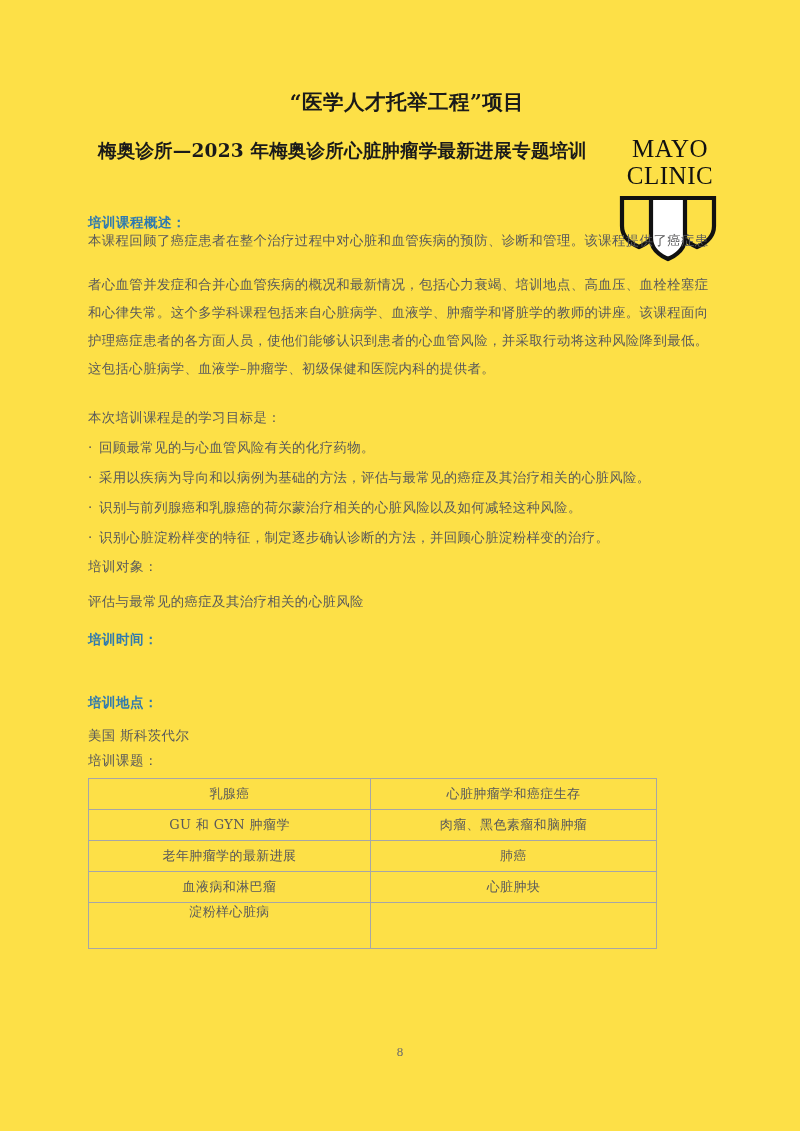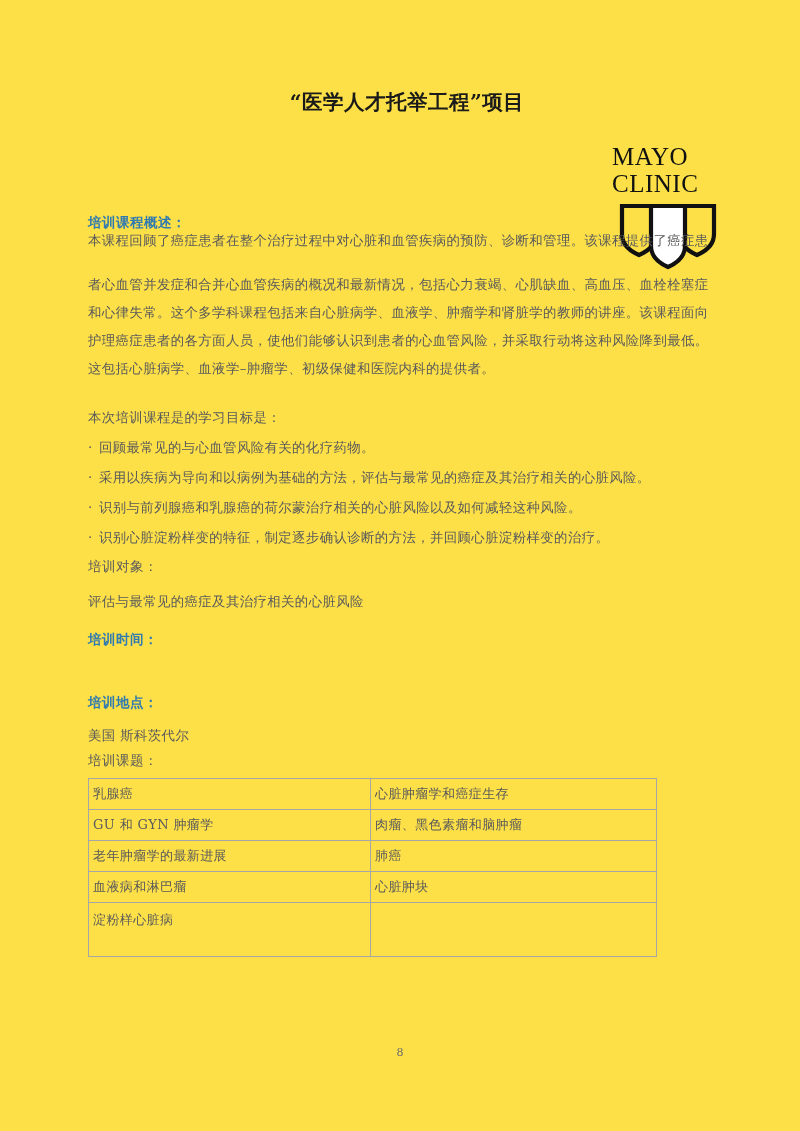--- a/index.html
+++ b/index.html
@@ -51,22 +51,23 @@
     letter-spacing: 0.2px;
     line-height: 1.35;
     padding-left: 10px;
     font-family: "DejaVu Serif", "Liberation Serif", serif;
   }
 
   
   .logo {
     position: absolute;
     left: 612px;
-    top: 144px;
+    top: 136px;
     width: 116px;
+    text-align: center;
     color: #111111;
   }
   .logo-word {
     font-family: "Liberation Serif", "DejaVu Serif", serif;
     font-size: 25px;
     line-height: 1.06;
     letter-spacing: 0.5px;
     font-weight: normal;
   }
   .logo-word.second { font-size: 25px; }
@@ -117,29 +118,30 @@
   .topics-table {
     position: absolute;
     left: 88px;
     top: 778px;
     width: 550px;
     border-collapse: collapse;
     table-layout: fixed;
   }
   .topics-table td {
     border: 1px solid #a6a6a6;
+    text-align: center;
     vertical-align: middle;
     font-size: 13px;
     color: #59595b;
     letter-spacing: 0.4px;
     height: 30px;
     padding: 0 4px;
     font-family: "DejaVu Serif", "Liberation Serif", serif;
   }
-  .topics-table tr:last-child td { height: 45px; vertical-align: top; padding-top: 8px; }
+  .topics-table tr:last-child td { height: 45px; vertical-align: top; }
   .col-left  { width: 273px; }
   .col-right { width: 277px; }
 
   
   .page-number {
     position: absolute;
     left: 0;
     top: 1044px;
     width: 800px;
     text-align: center;
@@ -148,41 +150,42 @@
     font-family: "Liberation Serif", "DejaVu Serif", serif;
   }
 </style>
 </head>
 <body>
 
 <div class="page">
 
   <div class="title-block">
     <div class="doc-title-main">“医学人才托举工程”项目</div>
+    <div class="doc-title-sub">梅奥诊所—2023 年梅奥诊所心脏肿瘤学最新进展专题培训</div>
   </div>
 
   <div class="logo">
     <div class="logo-word">MAYO</div>
     <div class="logo-word second">CLINIC</div>
     <svg class="logo-shields" width="112" height="74" viewBox="0 0 112 74">
       <g fill="none" stroke="#111111" stroke-width="4.2">
 
         <path d="M10 6 H44 V34 C44 46 34 52 27 55 C20 52 10 46 10 34 Z"></path>
 
         <path d="M68 6 H102 V34 C102 46 92 52 85 55 C78 52 68 46 68 34 Z"></path>
 
         <path d="M39 6 H73 V46 C73 58 63 64 56 67 C49 64 39 58 39 46 Z" fill="#ffffff"></path>
       </g>
     </svg>
   </div>
 
   <div class="section-heading" style="left:88px; top:214px;">培训课程概述：</div>
 
   <div class="line" style="left:88px; top:227px;">本课程回顾了癌症患者在整个治疗过程中对心脏和血管疾病的预防、诊断和管理。该课程提供了癌症患</div>
-  <div class="line" style="left:88px; top:271px;">者心血管并发症和合并心血管疾病的概况和最新情况，包括心力衰竭、心肌缺血、高血压、血栓栓塞症</div>
+  <div class="line" style="left:88px; top:271px;">者心血管并发症和合并心血管疾病的概况和最新情况，包括心力衰竭、培训地点、高血压、血栓栓塞症</div>
   <div class="line" style="left:88px; top:299px;">和心律失常。这个多学科课程包括来自心脏病学、血液学、肿瘤学和肾脏学的教师的讲座。该课程面向</div>
   <div class="line" style="left:88px; top:327px;">护理癌症患者的各方面人员，使他们能够认识到患者的心血管风险，并采取行动将这种风险降到最低。</div>
   <div class="line" style="left:88px; top:355px;">这包括心脏病学、血液学–肿瘤学、初级保健和医院内科的提供者。</div>
 
   <div class="line" style="left:88px; top:404px;">本次培训课程是的学习目标是：</div>
 
   <div class="bullet-line" style="left:88px; top:434px;">
     <span class="bullet-dot">·</span><span>回顾最常见的与心血管风险有关的化疗药物。</span>
   </div>
   <div class="bullet-line" style="left:88px; top:494px;">

